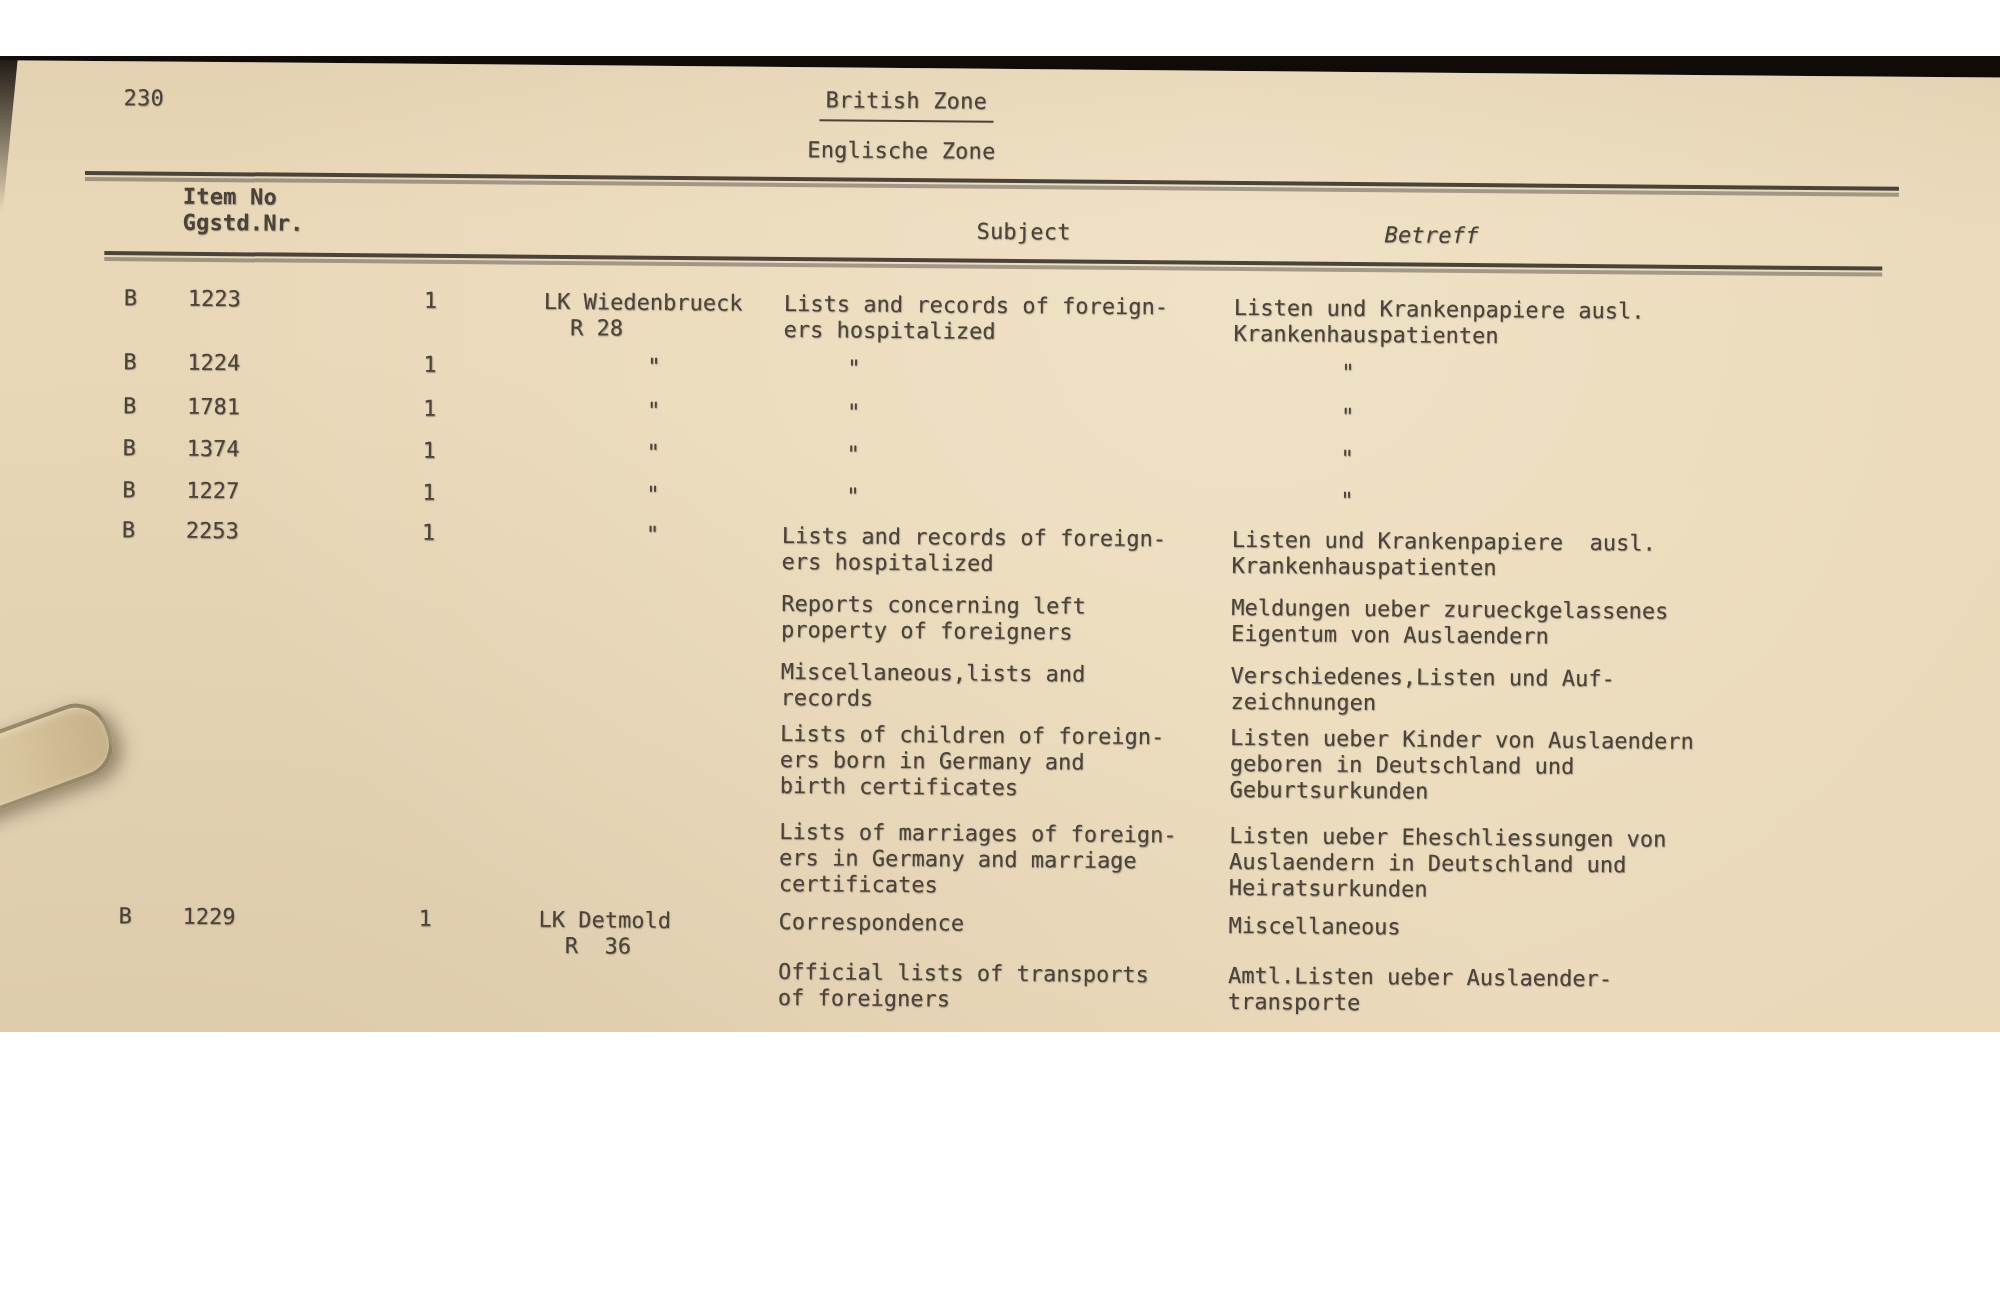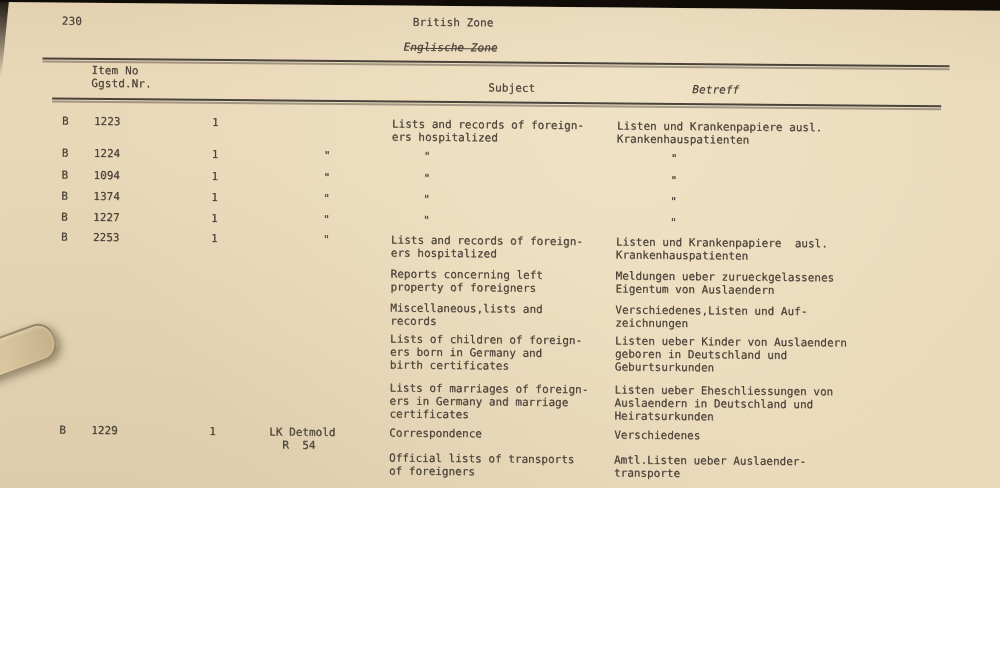--- a/index.html
+++ b/index.html
@@ -2,20 +2,21 @@
 <html><head>
 <meta charset="utf-8">
 <style>
   html,body{margin:0;padding:0;}
   .scene{
     position:relative;
     width:1000px;height:488px;
     overflow:hidden;
     background:linear-gradient(to bottom,#120d08 0%,#1a140d 50%,#251e14 80%,#140f08 100%);
     font-family:"DejaVu Sans Mono", monospace;
+    margin-top:28px;
   }
   .page{
     position:absolute;
     left:-8px;top:2px;
     width:1016px;height:636px;
     transform:rotate(0.5deg);
     transform-origin:0 0;
     background-color:#e9d8b8;
     background-image:
       radial-gradient(ellipse at 62% 18%, rgba(255,248,228,0.30), rgba(255,248,228,0) 60%),
@@ -27,29 +28,29 @@
   }
   .txt{
     position:absolute;
     font-size:11px;
     line-height:13px;
     white-space:pre;
     letter-spacing:0.1px;
     text-shadow:0.3px 0.4px 0.6px rgba(75,66,57,0.55);
   }
   .page-number{left:70px;top:12px;}
-  .title-en{left:418px;top:10px;padding:0 3px 19px 3px;border-bottom:1.3px solid #4b4239;}
-  .title-de{left:412px;top:35px;font-style:italic;}
+  .title-en{left:418px;top:10px;padding:0 3px 3px 3px;border-bottom:1.3px solid #4b4239;}
+  .title-de{left:412px;top:35px;}
   .rule{
     position:absolute;height:1.6px;background:#4a433b;
     box-shadow:0 3px 0 rgba(74,67,59,0.45);
   }
   .rule1{left:51px;top:55px;width:907px;}
   .rule2{left:61px;top:95px;width:889px;}
-  .h-item{left:100px;top:61px;}
+  .h-item{left:100px;top:61px;font-weight:bold;}
   .h-folder{left:180px;top:61px;}
   .h-district{left:281px;top:61px;width:102px;text-align:right;}
   .h-subject{left:497px;top:75px;}
   .h-betreff{left:701px;top:75px;font-style:italic;}
   .row{position:absolute;left:0;width:1016px;height:13px;}
   .cell{position:absolute;top:0;font-size:11px;line-height:13px;white-space:pre;text-shadow:0.3px 0.4px 0.6px rgba(75,66,57,0.55);}
   .c-letter{left:71px;}
   .c-number{left:103px;}
   .c-folder{left:221px;}
   .c-district{left:281px;}
@@ -93,38 +94,40 @@
 Ggstd.Nr.</div>
     <div class="txt h-subject">Subject</div>
     <div class="txt h-betreff">Betreff</div>
 
     <div class="rule rule2"></div>
 
     <div class="row r0">
       <span class="cell c-letter">B</span>
       <span class="cell c-number">1223</span>
       <span class="cell c-folder">1</span>
+      <span class="cell c-district">LK Wiedenbrueck
+  R 28</span>
       <span class="cell c-subject">Lists and records of foreign-
 ers hospitalized</span>
       <span class="cell c-betreff">Listen und Krankenpapiere ausl.
 Krankenhauspatienten</span>
     </div>
 
     <div class="row r1">
       <span class="cell c-letter">B</span>
       <span class="cell c-number">1224</span>
       <span class="cell c-folder">1</span>
       <span class="cell c-district ditto">"</span>
       <span class="cell c-subject ditto">"</span>
       <span class="cell c-betreff ditto">"</span>
     </div>
 
     <div class="row r2">
       <span class="cell c-letter">B</span>
-      <span class="cell c-number">1094</span>
+      <span class="cell c-number">1781</span>
       <span class="cell c-folder">1</span>
       <span class="cell c-district ditto">"</span>
       <span class="cell c-subject ditto">"</span>
       <span class="cell c-betreff ditto">"</span>
     </div>
 
     <div class="row r3">
       <span class="cell c-letter">B</span>
       <span class="cell c-number">1374</span>
       <span class="cell c-folder">1</span>
@@ -183,23 +186,23 @@
       <span class="cell c-betreff">Listen ueber Eheschliessungen von
 Auslaendern in Deutschland und
 Heiratsurkunden</span>
     </div>
 
     <div class="row r10">
       <span class="cell c-letter">B</span>
       <span class="cell c-number">1229</span>
       <span class="cell c-folder">1</span>
       <span class="cell c-district">LK Detmold
-  R  54</span>
+  R  36</span>
       <span class="cell c-subject">Correspondence</span>
-      <span class="cell c-betreff">Verschiedenes</span>
+      <span class="cell c-betreff">Miscellaneous</span>
     </div>
 
     <div class="row r11">
       <span class="cell c-subject">Official lists of transports
 of foreigners</span>
       <span class="cell c-betreff">Amtl.Listen ueber Auslaender-
 transporte</span>
     </div>
 
   </div>

